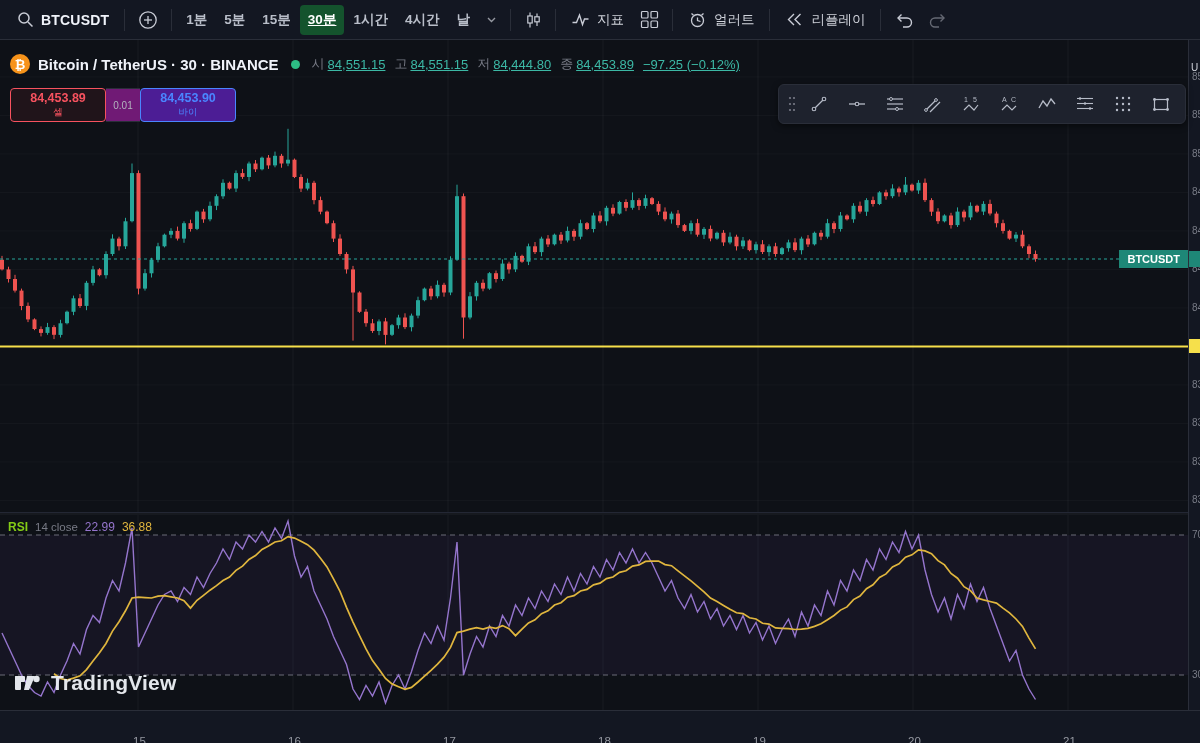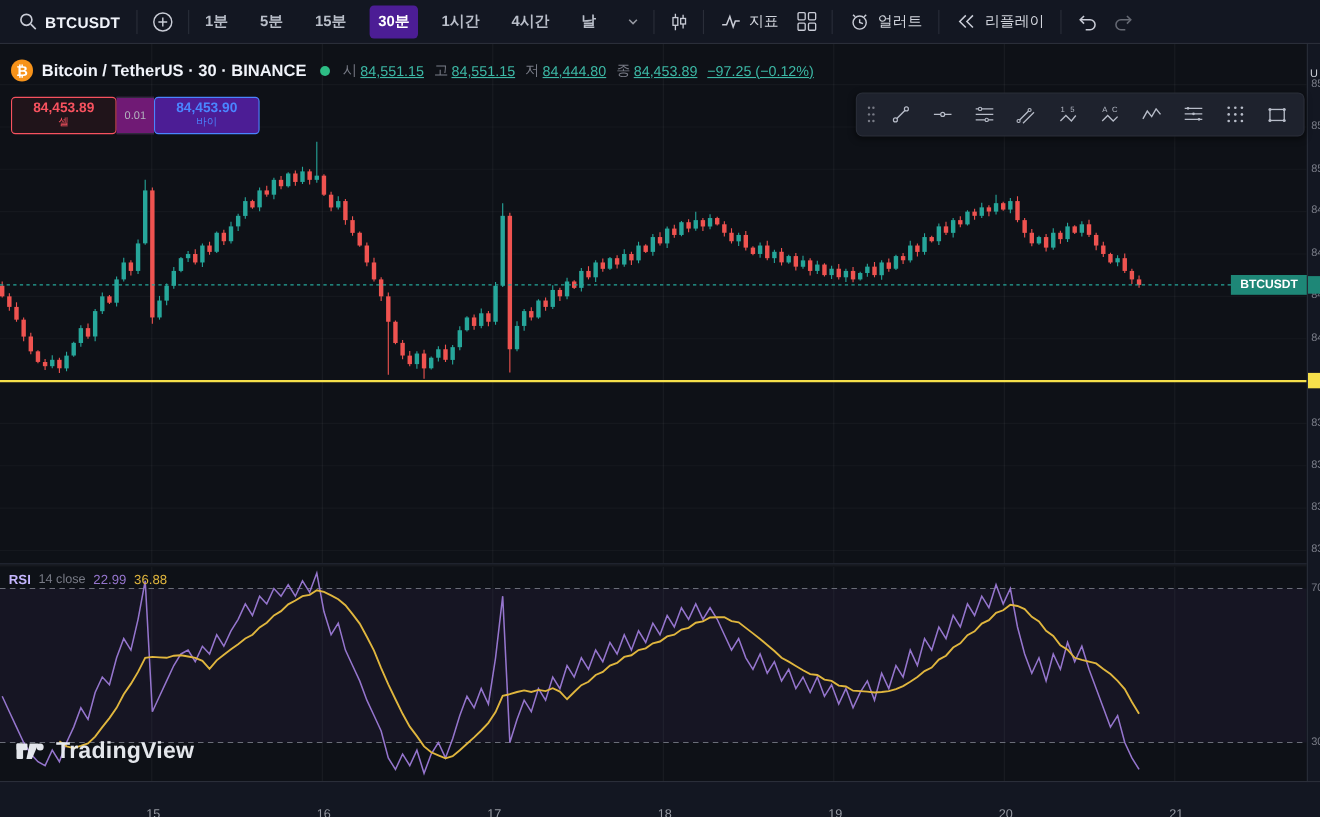--- a/index.html
+++ b/index.html
@@ -15,26 +15,26 @@
     background:#131722; border-bottom:1px solid #2a2e39;
     display:flex; align-items:center; padding:0 8px;
   }
   .tb-btn {
     display:flex; align-items:center; gap:7px; background:none; border:none;
     color:#d1d4dc; font-size:14px; padding:6px 9px; border-radius:4px;
     cursor:pointer; font-family:inherit; white-space:nowrap;
   }
   .symbol-text { font-weight:700; color:#f0f3fa; font-size:14px; letter-spacing:.2px; }
   .sep { width:1px; height:22px; background:#2a2e39; margin:0 6px; flex:none; }
-  .intervals { display:flex; align-items:center; gap:13px; }
+  .intervals { display:flex; align-items:center; gap:1px; }
   .int-btn {
     background:none; border:none; color:#b9bec9; font-size:13.5px; font-weight:600;
     padding:6px 8px; border-radius:4px; cursor:pointer; font-family:inherit;
   }
-  .int-btn.active { background:#4c1d95; color:#ffffff; }
+  .int-btn.active { background:#14532d; color:#ffffff;text-decoration:underline; }
   .icon-only { padding:6px 7px; }
   .tb-label { font-size:13.5px; color:#d1d4dc; }
   .dim { opacity:.45; }
   svg.ic { display:block; }
   
   #price-svg { position:absolute; top:40px; left:0; z-index:1; }
   #rsi-svg   { position:absolute; top:515px; left:0; z-index:1; }
   .pane-divider { position:absolute; top:512px; left:0; width:1188px; height:3px;
     background:#16191f; border-top:1px solid #232734; z-index:2; }
   
@@ -74,21 +74,21 @@
   .axis-sliver { position:absolute; left:0; width:12px; }
   #cur-sliver { height:16px; background:var(--series_label_bg,#1e8777); }
   #lvl-sliver { height:14px; background:var(--level_line,#f6e04b); }
   .axis-overflow { position:absolute; top:22px; left:2px; font-size:10px; color:#d1d4dc; }
   .series-label { position:absolute; top:250px; right:12px; height:18px; z-index:16;
     background:var(--series_label_bg,#1e8777); color:#fff; font-size:11px; font-weight:600;
     display:flex; align-items:center; padding:0 8px; }
   
   .rsi-label { position:absolute; top:520px; left:8px; z-index:20; display:flex;
     align-items:center; gap:7px; font-size:12px; }
-  .rsi-title { color:#c4b5fd; font-weight:600; }
+  .rsi-title { color:#84cc16; font-weight:600; }
   .rsi-params { color:#787b86; font-size:11.5px; }
   .rsi-val { color:var(--rsi_line,#9575cd); }
   .rsi-ma-val { color:var(--rsi_ma_line,#e0b63e); }
   
   .watermark { position:absolute; top:670px; left:14px; z-index:20; display:flex;
     align-items:center; gap:9px; opacity:.96; }
   .wm-text { color:#eceff4; font-size:21px; font-weight:700; letter-spacing:.2px; }
   
   .time-axis { position:absolute; top:710px; left:0; right:0; height:33px;
     background:#131722; border-top:1px solid #2a2e39; z-index:15; }

